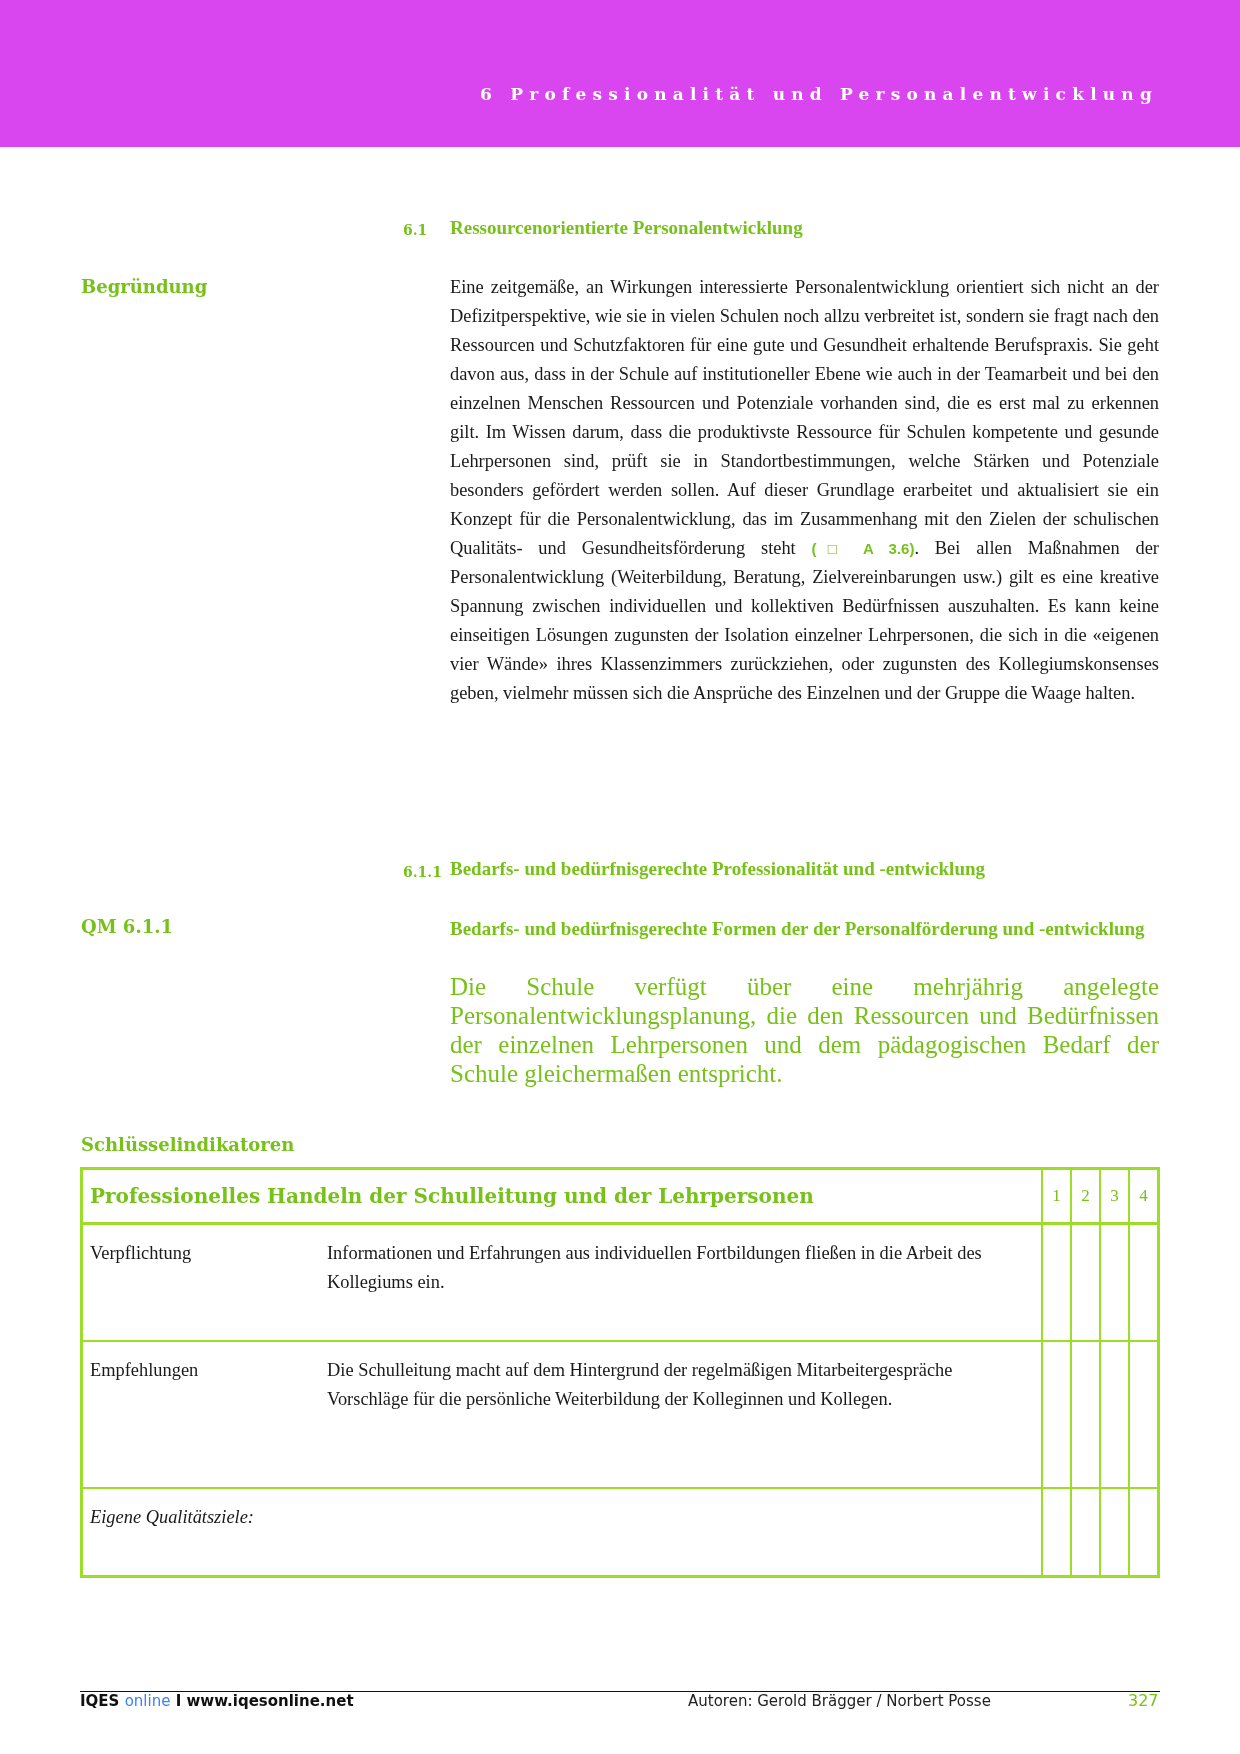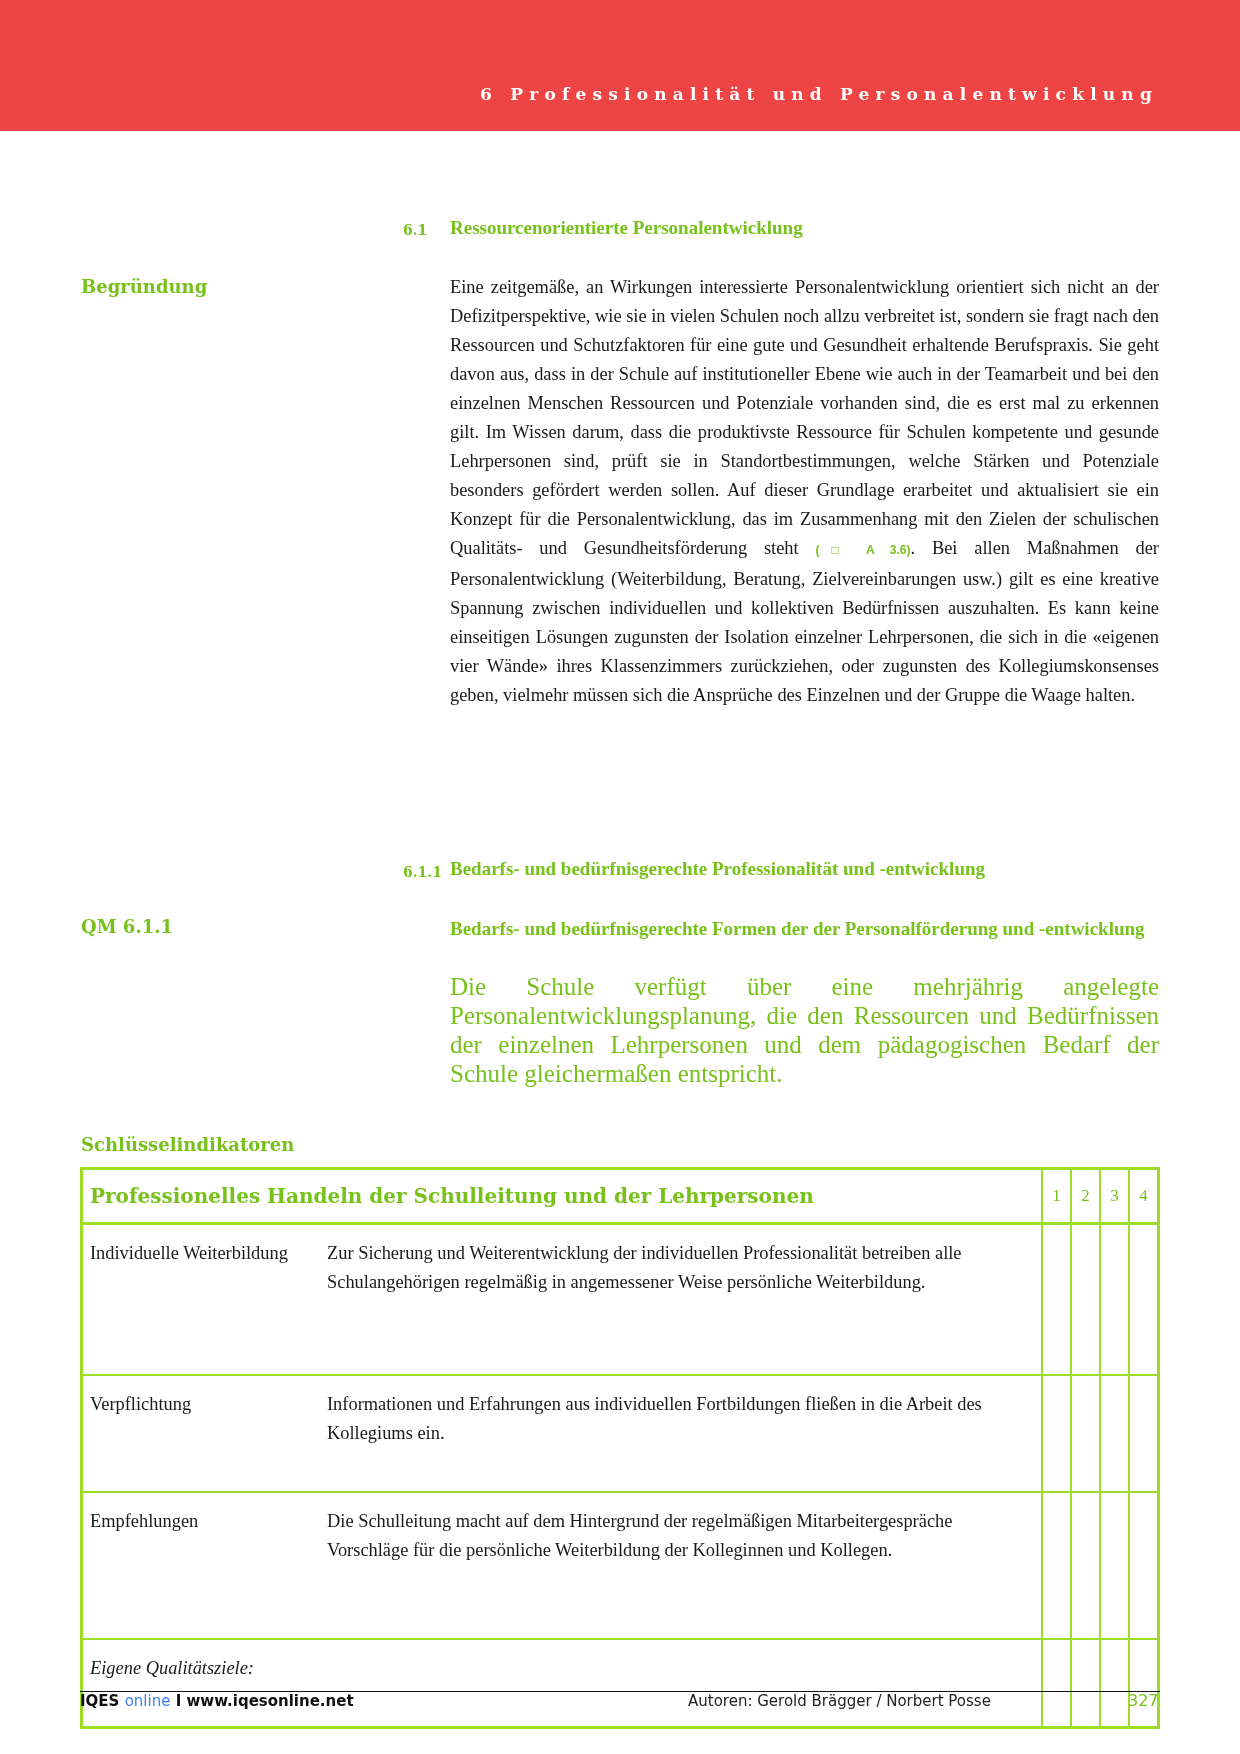--- a/index.html
+++ b/index.html
@@ -1,28 +1,28 @@
 <!DOCTYPE html>
 <html><head>
 <meta charset="utf-8">
 <style>
   html, body { margin: 0; padding: 0; background: #ffffff; }
   body { width: 1240px; height: 1754px; position: relative; overflow: hidden;
          font-family: "DejaVu Serif", "Liberation Serif", serif; color: #1a1a1a; }
-  .topband { position: absolute; left: 0; top: 0; width: 1240px; height: 131px; background: #ef4444; }
+  .topband { position: absolute; left: 0; top: 0; width: 1240px; height: 147px; background: #d946ef; }
   .chapter { position: absolute; right: 82px; top: 84px; color: #ffffff; font-size: 17px;
              font-weight: bold; letter-spacing: 6.2px; font-family: "DejaVu Serif", serif; }
   .sec-num { position: absolute; left: 403px; color: #77c11a; font-weight: bold; font-size: 14px; }
   .sec-title { position: absolute; left: 450px; color: #77c11a; font-weight: bold; font-size: 19px;
                font-family: "Liberation Serif", serif; }
   .side-label { position: absolute; left: 81px; color: #77c11a; font-weight: bold; font-size: 18px;
                 font-family: "DejaVu Serif", serif; }
   .body-text { position: absolute; left: 450px; width: 709px; font-size: 18.4px; line-height: 29px;
                text-align: justify; font-family: "Liberation Serif", serif; color: #1a1a1a; hyphens: manual; }
-  .ref { color: #77c11a; font-size: 12px; font-weight: bold; font-family: "Liberation Sans", sans-serif; }
+  .ref { color: #77c11a; font-size: 15px; font-weight: bold; font-family: "Liberation Sans", sans-serif; }
   .qm-title { position: absolute; left: 450px; width: 709px; color: #77c11a; font-weight: bold;
               font-size: 19px; line-height: 29px; font-family: "Liberation Serif", serif; }
   .qm-text { position: absolute; left: 450px; width: 709px; color: #77c11a; font-size: 25px;
              line-height: 29px; text-align: justify; font-family: "Liberation Serif", serif; }
   .ind-heading { position: absolute; left: 81px; top: 1134px; color: #77c11a; font-weight: bold;
                  font-size: 18px; font-family: "DejaVu Serif", serif; }
   table.ind { position: absolute; left: 80px; top: 1167px; width: 1080px; border-collapse: collapse;
               border: 3px solid #9bdd27; font-family: "Liberation Serif", serif; font-size: 18.4px; }
   table.ind td { border: 2px solid #9bdd27; vertical-align: top; padding: 0; }
   table.ind tr.head td { height: 52px; vertical-align: middle; border-bottom: 3px solid #9bdd27; }
@@ -70,28 +70,20 @@
 
 <table class="ind">
   <tbody>
       <tr class="head">
     <td class="head-title" colspan="2">Professionelles Handeln der Schulleitung und der Lehrpersonen</td>
     <td class="num">1</td>
     <td class="num">2</td>
     <td class="num">3</td>
     <td class="num">4</td>
   </tr>
-  <tr class="r1">
-    <td class="crit">Individuelle Weiterbildung</td>
-    <td class="desc">Zur Sicherung und Weiterentwicklung der individuellen Professionalität betreiben alle Schulangehörigen regelmäßig in angemessener Weise per­sönliche Weiterbildung.</td>
-    <td class="box"></td>
-    <td class="box"></td>
-    <td class="box"></td>
-    <td class="box"></td>
-  </tr>
   <tr class="r2">
     <td class="crit">Verpflichtung</td>
     <td class="desc">Informationen und Erfahrungen aus individuellen Fortbildungen fließen in die Arbeit des Kollegiums ein.</td>
     <td class="box"></td>
     <td class="box"></td>
     <td class="box"></td>
     <td class="box"></td>
   </tr>
   <tr class="r3">
     <td class="crit">Empfehlungen</td>

